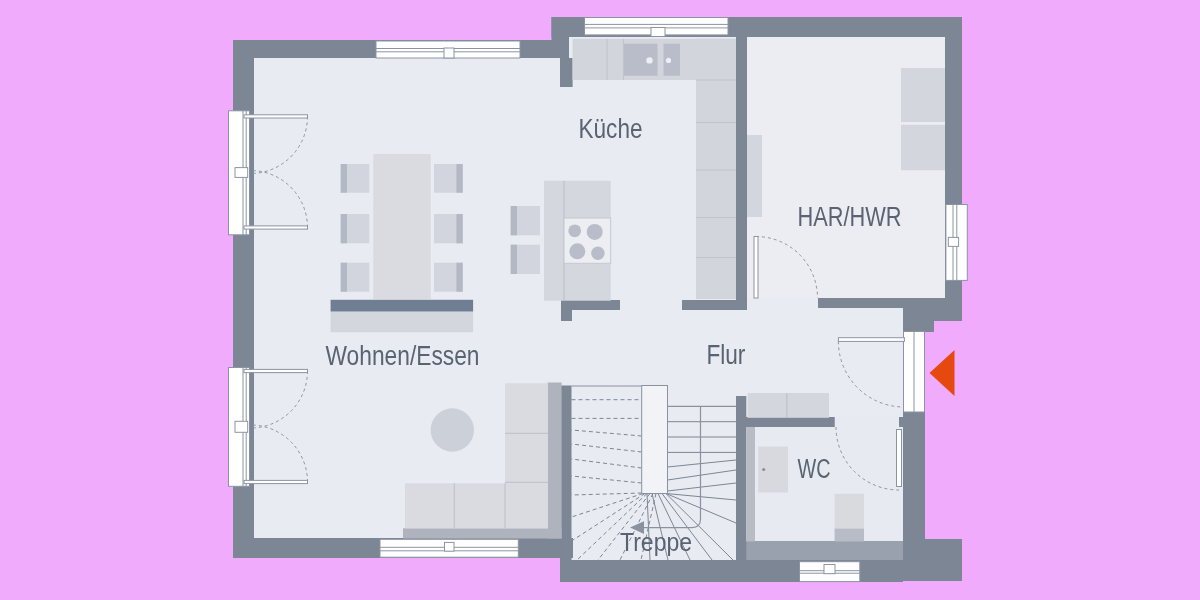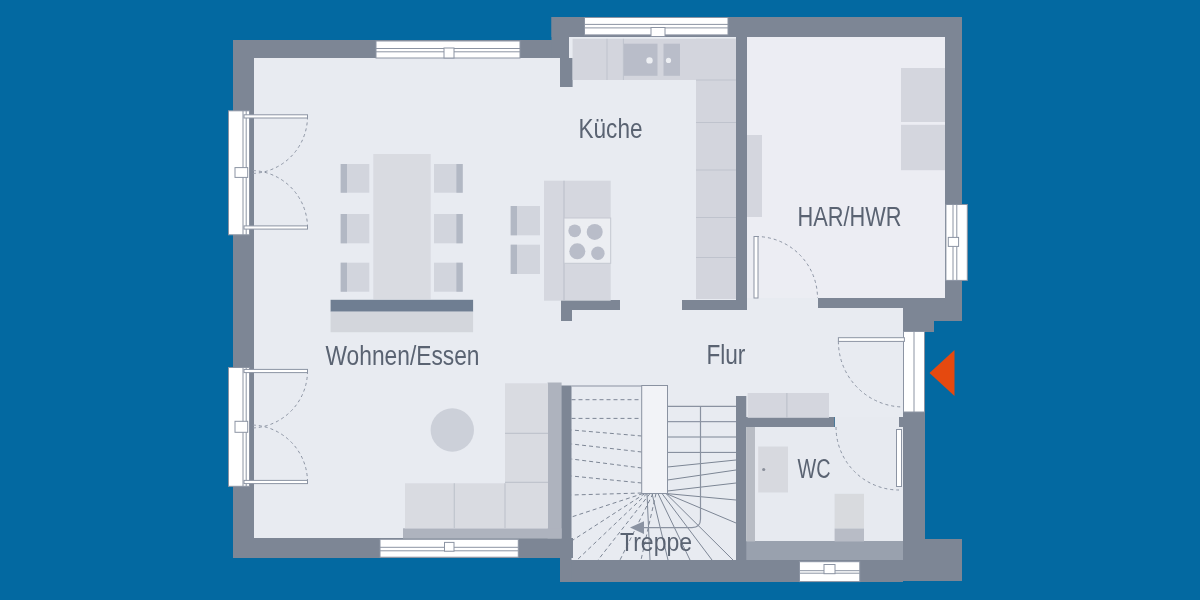--- a/index.html
+++ b/index.html
@@ -1,16 +1,16 @@
 <!DOCTYPE html>
 <html><head>
 <meta charset="utf-8">
 <style>
 html,body{margin:0;padding:0;background:#ffffff;}
-#plan{position:relative;width:1200px;height:600px;background:#0369a1;overflow:hidden;}
+#plan{position:relative;width:1200px;height:600px;background:#f0abfc;overflow:hidden;}
 svg{position:absolute;top:0;left:0;}
 text{font-family:"Liberation Sans",sans-serif;fill:#5a6372;}
 </style>
 </head>
 <body>
 <div id="plan">
 <svg width="1200" height="600" viewBox="0 0 1200 600">
 
 <rect x="254" y="58" width="492" height="480" fill="#e8ebf1"></rect>
 

